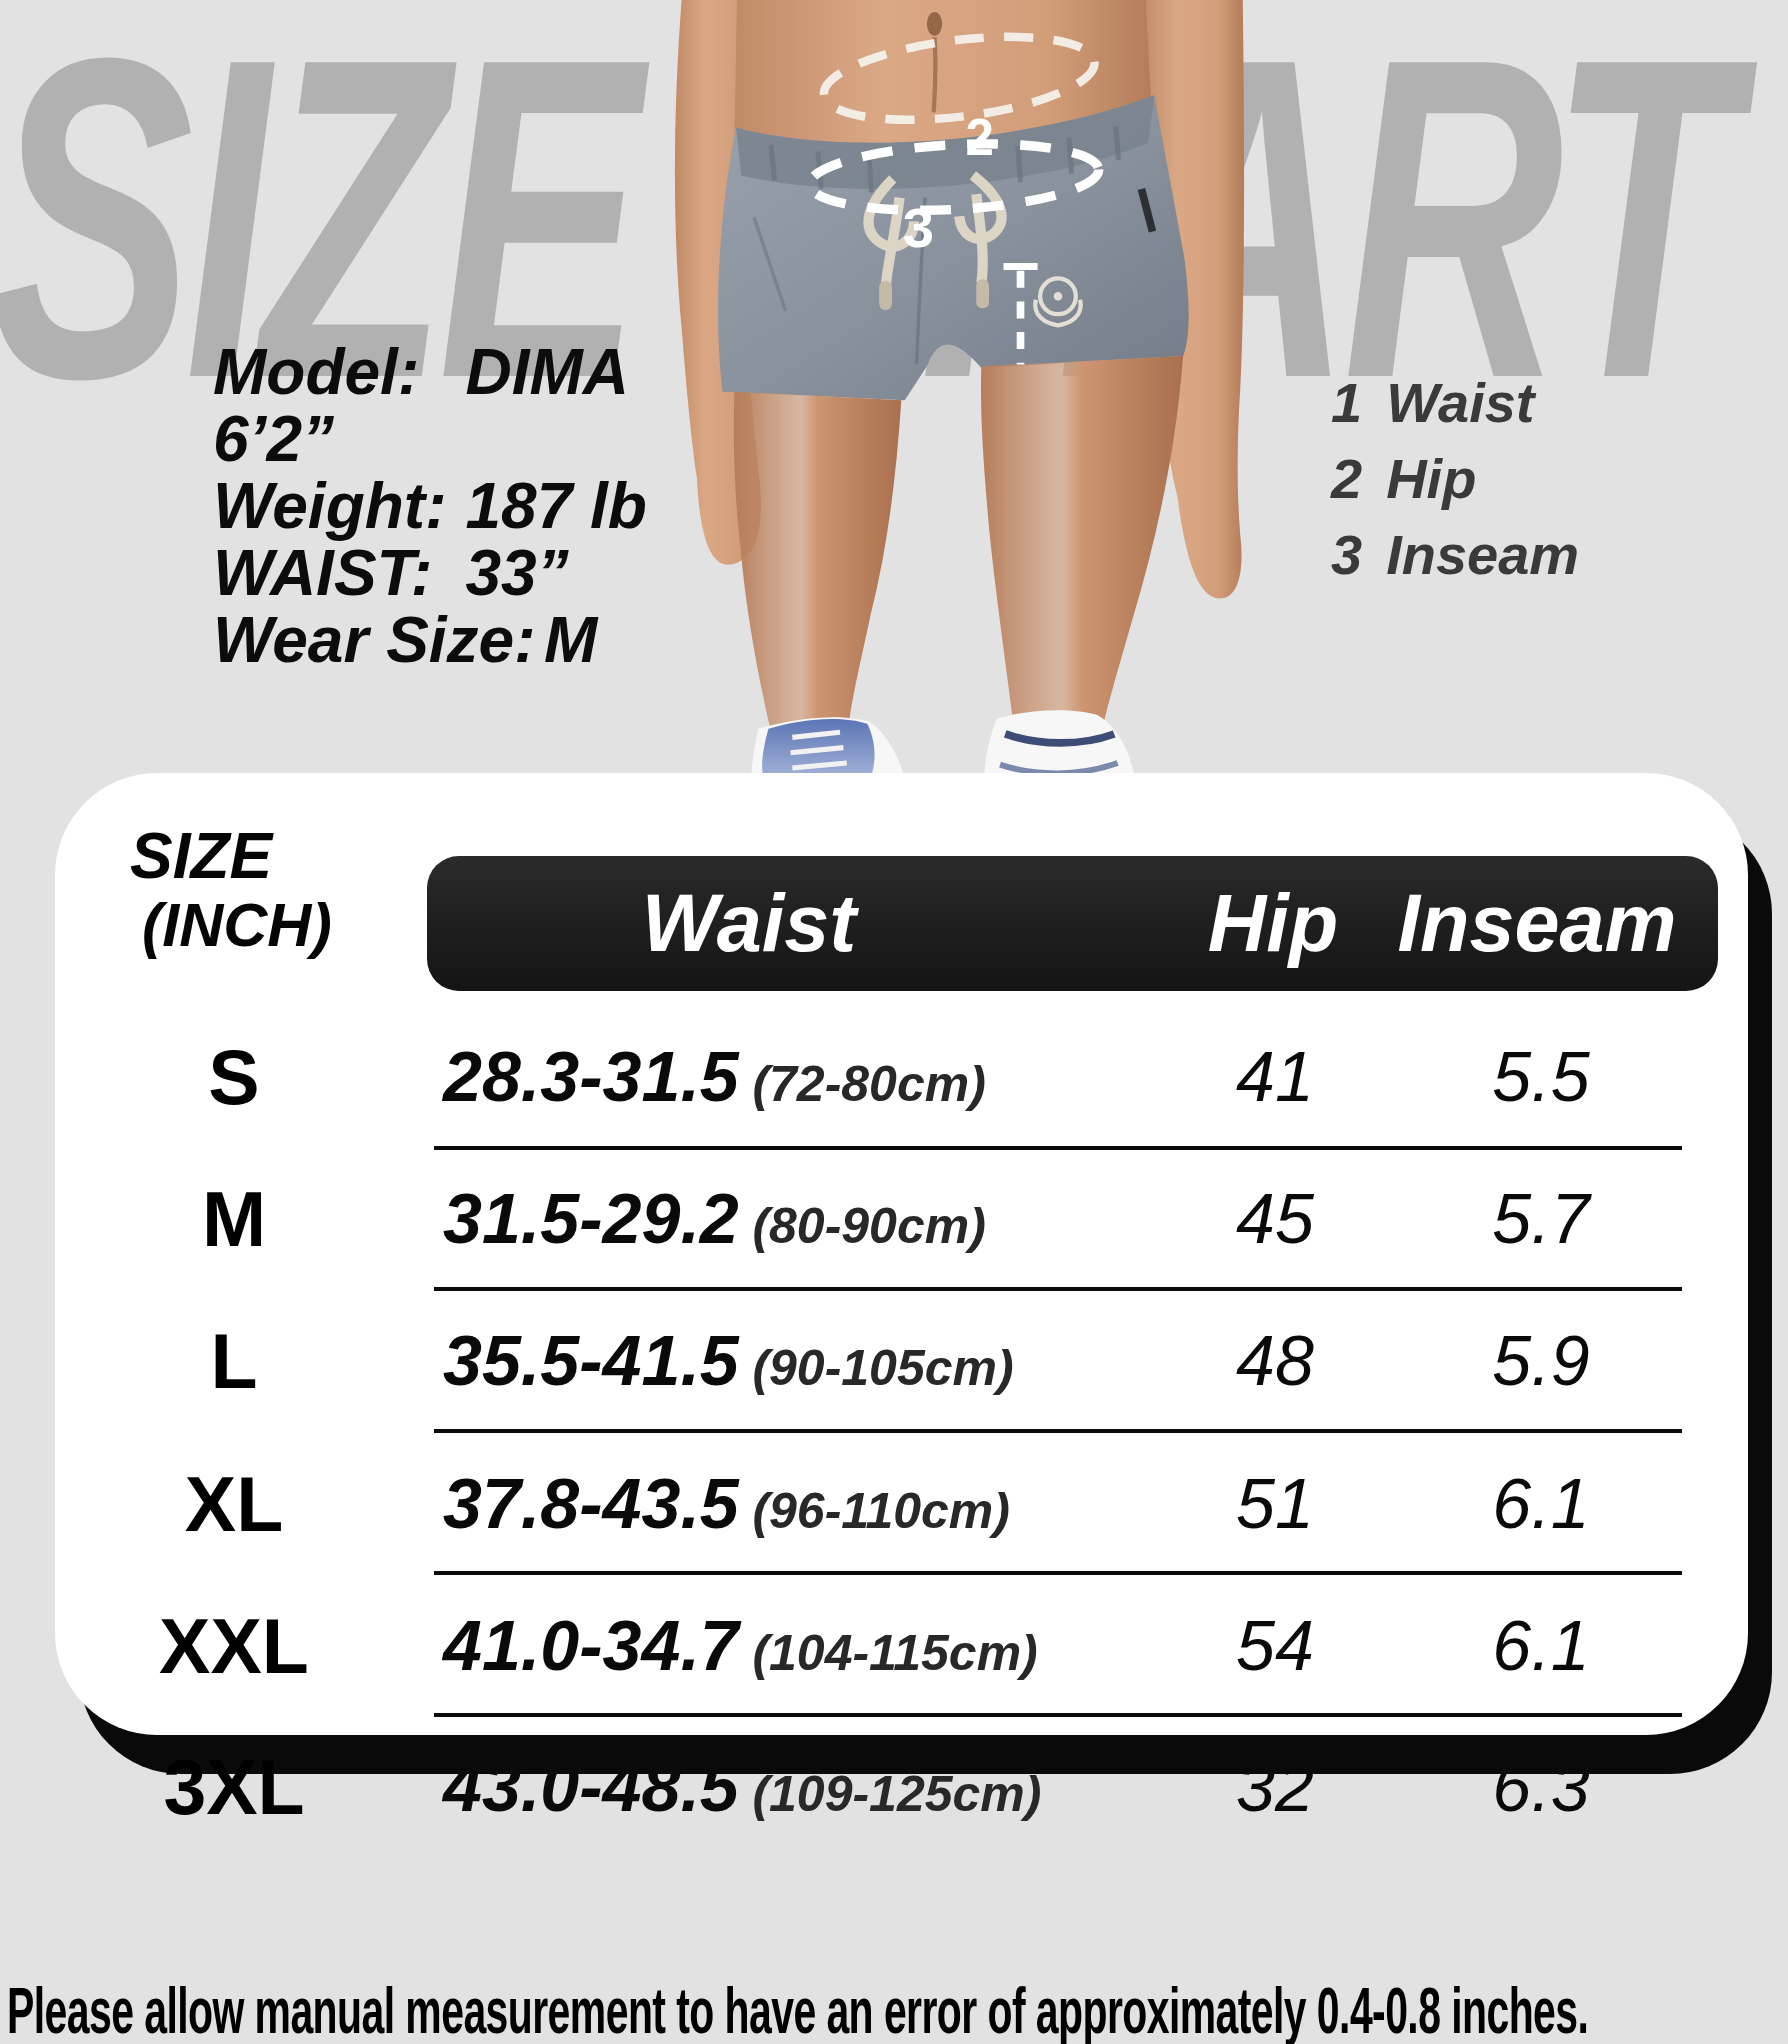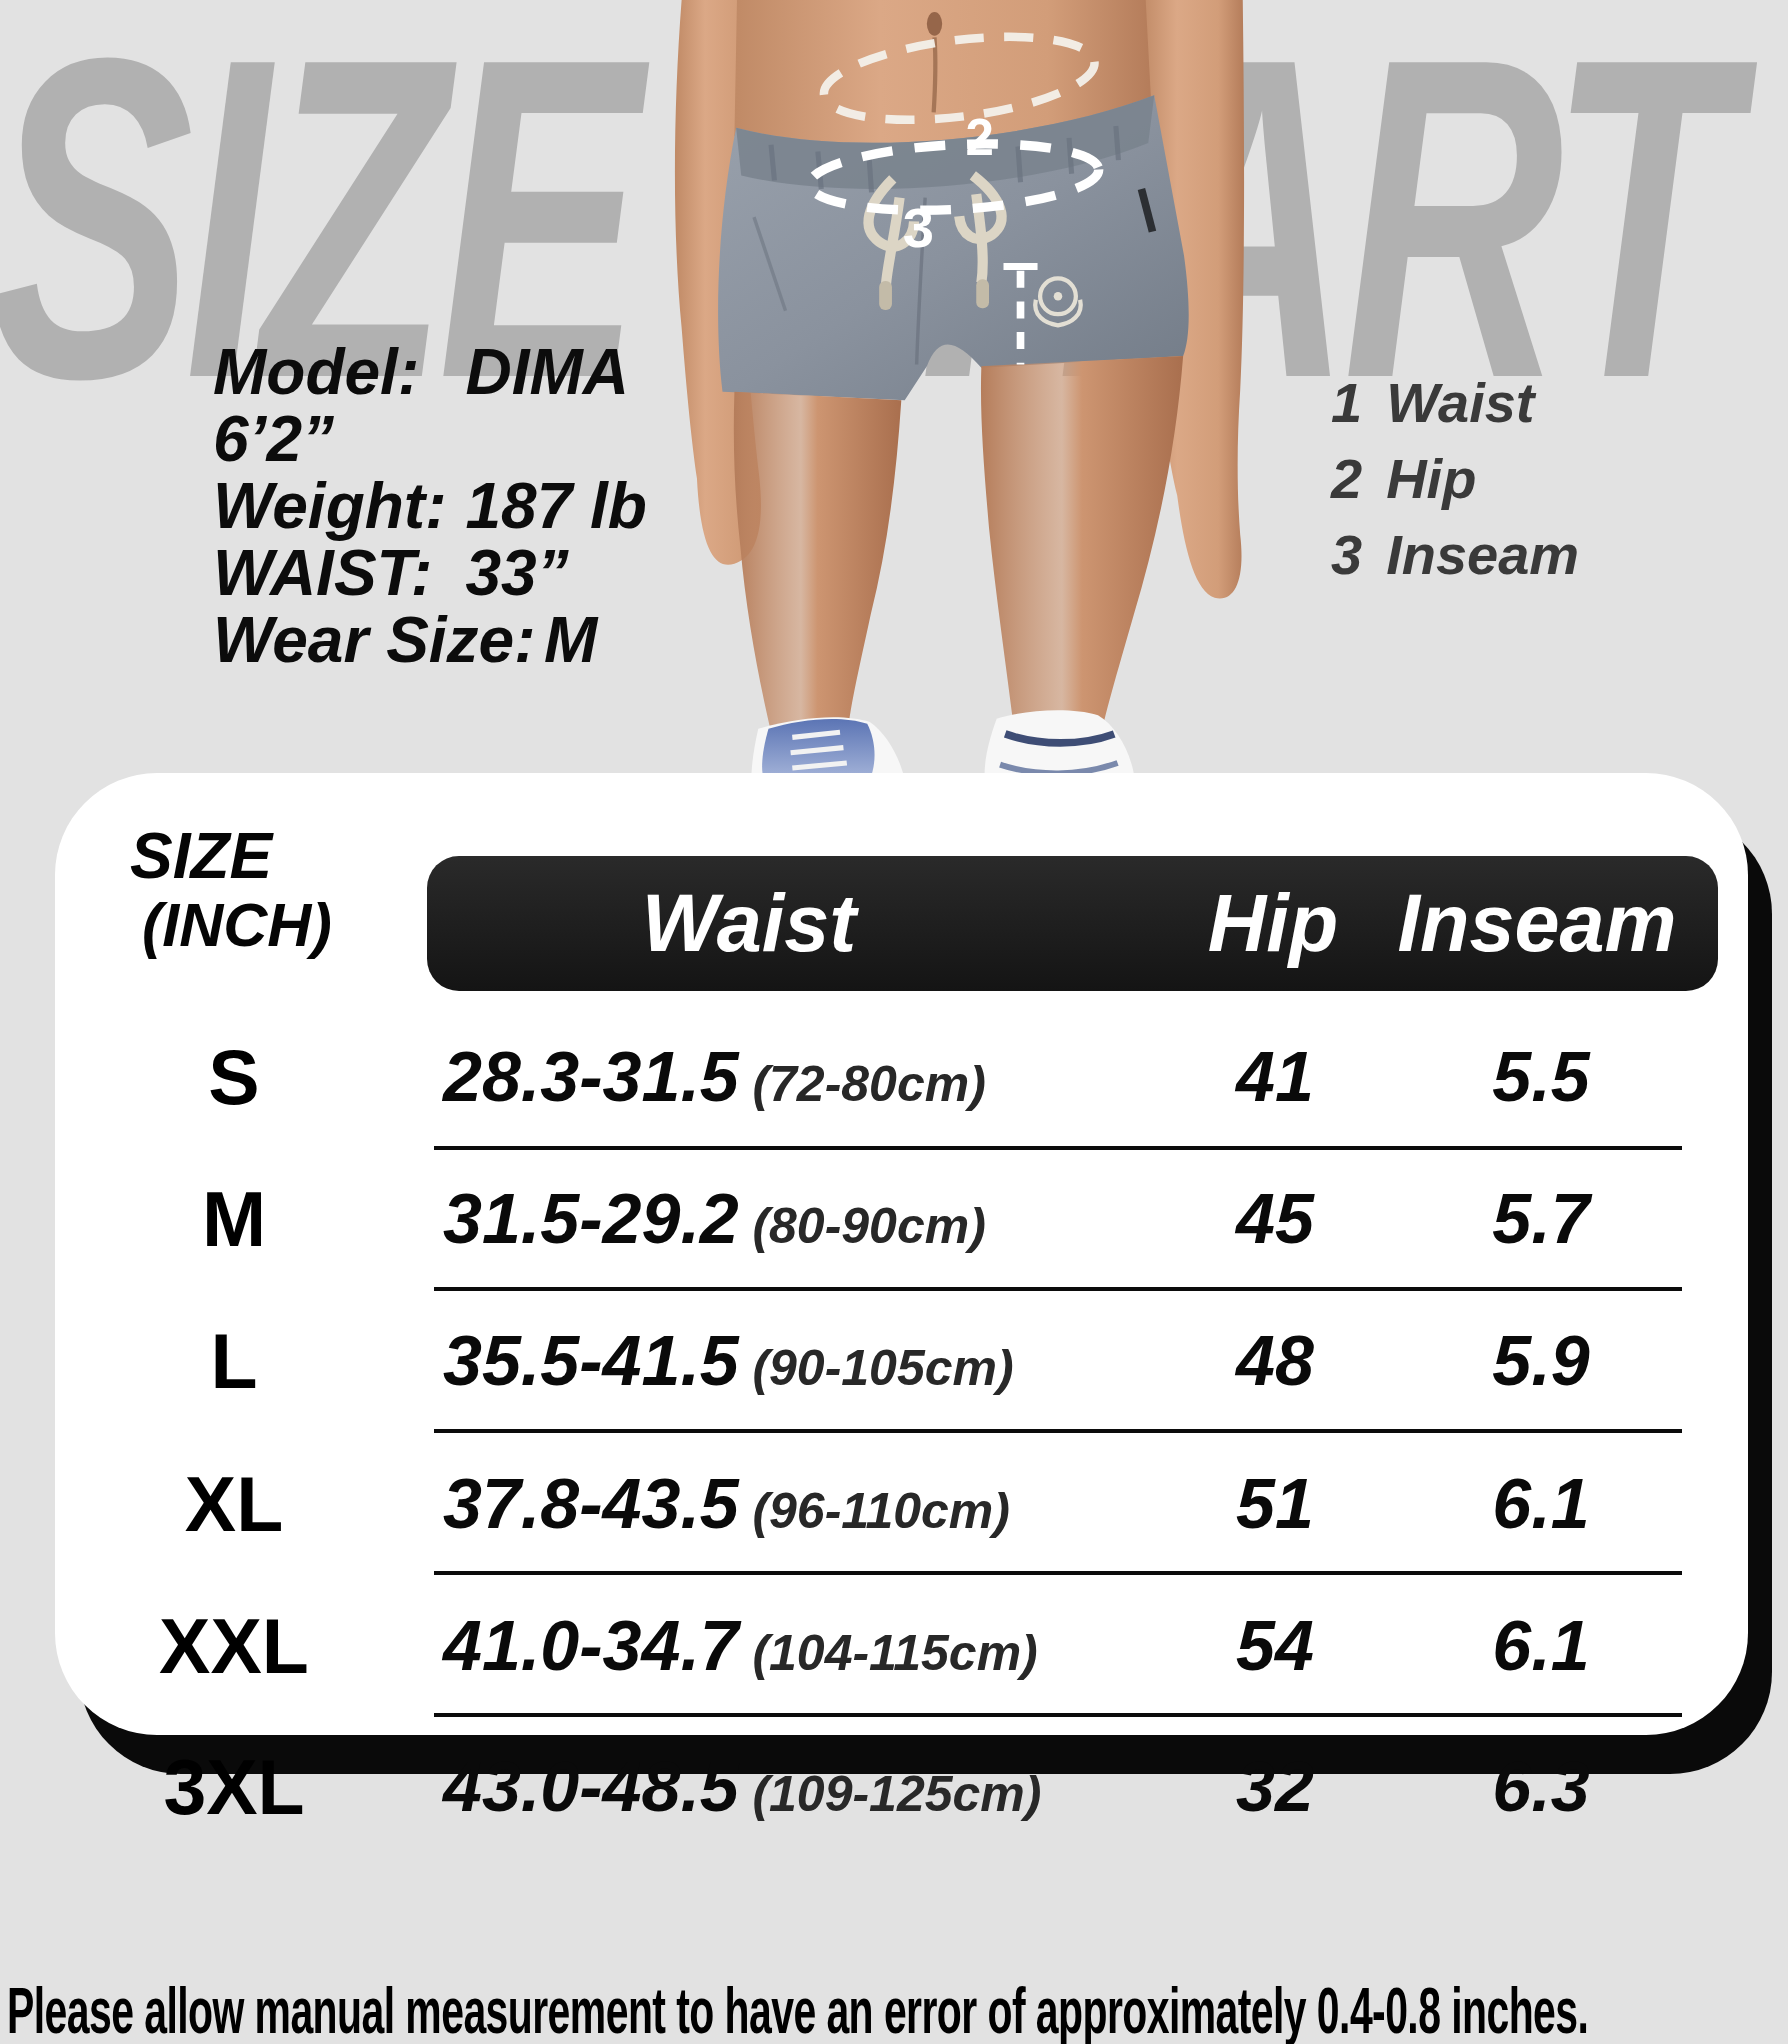--- a/index.html
+++ b/index.html
@@ -50,21 +50,21 @@
   .t-row { position:absolute; left:0; width:100%; height:136px; }
   .size-cell {
     position:absolute; left:0; top:0; width:358px; height:136px; line-height:136px;
     text-align:center; font-weight:bold; font-size:77px; color:#000;
   }
   .waist-cell { position:absolute; left:388px; top:0; height:136px; line-height:136px; white-space:nowrap; }
   .waist-in { font-size:70px; font-weight:bold; font-style:italic; color:#0a0a0a; }
   .waist-cm { font-size:50px; font-weight:bold; font-style:italic; color:#282828; margin-left:13.6px; }
   .num-cell {
     position:absolute; top:0; height:136px; line-height:136px;
-    font-size:70px; font-weight:bold; font-style:italic; color:#0a0a0a;
+    font-size:70px; font-weight:normal; font-style:italic; color:#0a0a0a;
     transform:translateX(-50%); white-space:nowrap;text-align:right;
   }
   .hip-cell    { left:1220px; }
   .inseam-cell { left:1486px; }
   .divider { position:absolute; left:379px; width:1248px; height:4.3px; background:#0b0b0b; }
   .d1 { top:373px; } .d2 { top:514px; } .d3 { top:656px; } .d4 { top:798px; } .d5 { top:940px; }
   
   .disclaimer {
     position:absolute; left:6.8px; top:1973px;
     font-size:65px; font-weight:bold; color:#000;

